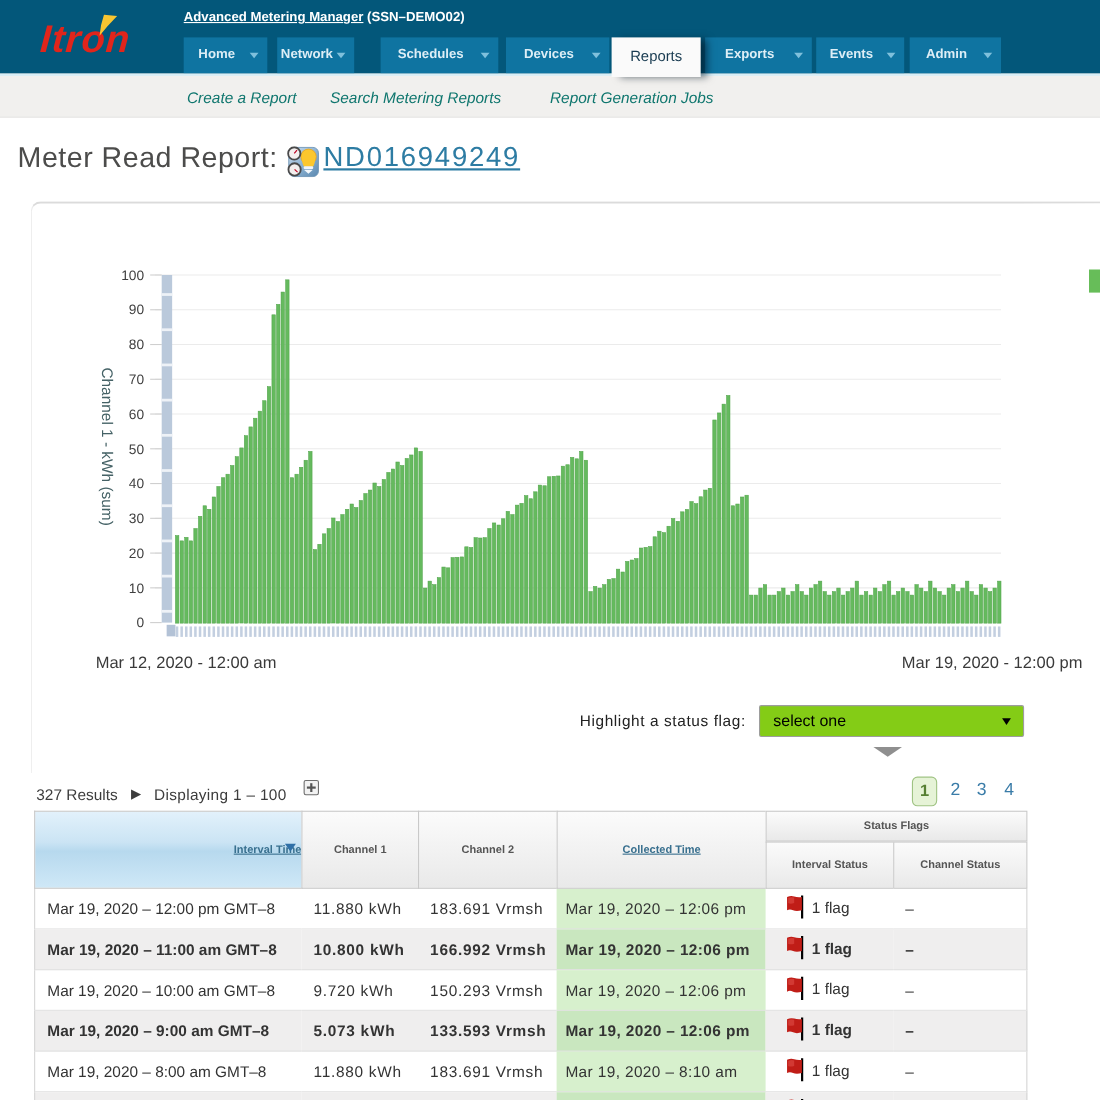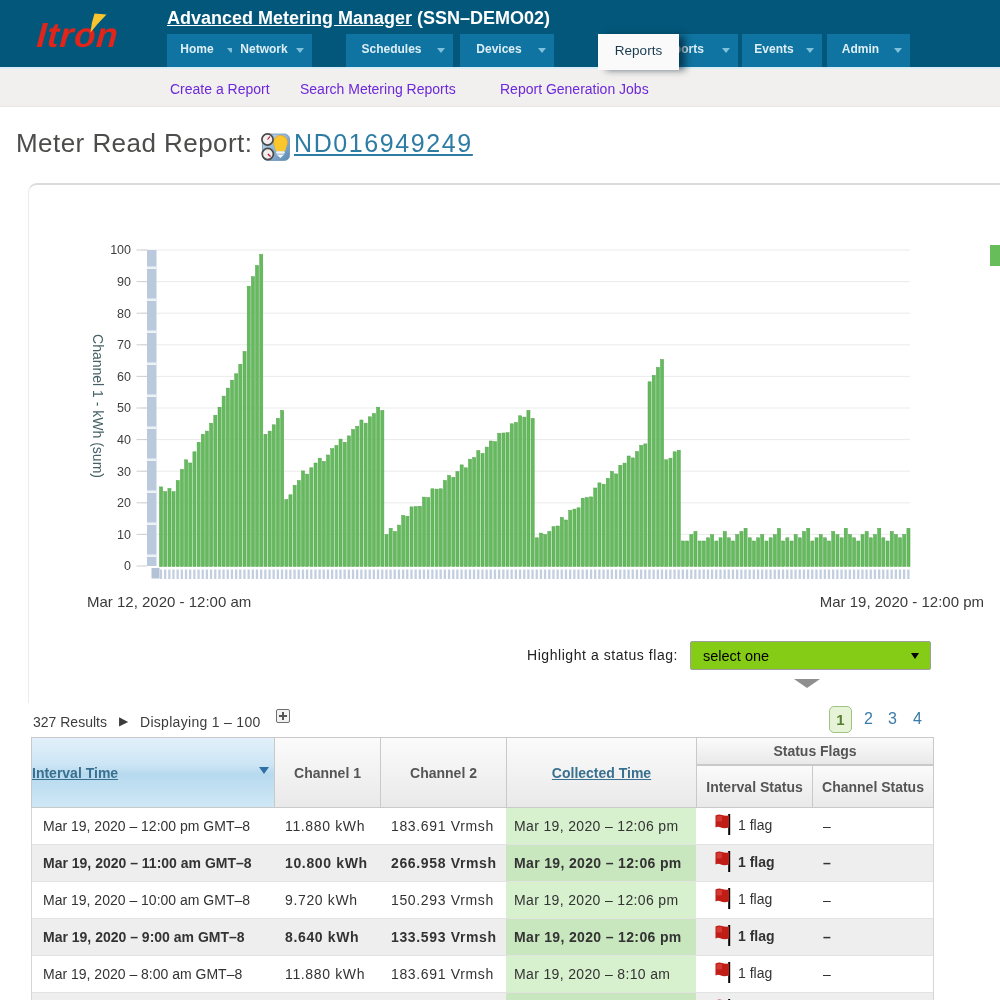--- a/index.html
+++ b/index.html
@@ -1,50 +1,50 @@
 <!DOCTYPE html>
 <html><head>
 <meta charset="utf-8">
 <style>
 * { margin:0; padding:0; box-sizing:border-box; }
 body { font-family:"Liberation Sans", sans-serif; background:#fff; }
 #page { position:relative; width:1000px; height:1000px; overflow:hidden; background:#fff; }
 .abs { position:absolute; }
 
 #hdr { position:absolute; left:0; top:0; width:1000px; height:67px; background:#03577a; }
-#ttl { position:absolute; left:167px; top:8px; color:#fff; font-size:18px; font-weight:bold; }
+#ttl { position:absolute; left:167px; top:8px; color:#fff; font-size:12px; font-weight:bold; }
 #ttl u { text-decoration:underline; }
 .navbtn { position:absolute; top:34px; height:33px; background:#0f74a1; color:#ddeef6; font-size:12px; font-weight:bold; text-align:center; }
 .navbtn .lbl { position:absolute; left:0; right:16px; top:8px; }
 .navbtn .arr { position:absolute; right:8px; top:14px; width:0; height:0; border-left:4.5px solid transparent; border-right:4.5px solid transparent; border-top:5px solid #7fc0dc; }
 #tabreports { position:absolute; top:34px; height:36px; z-index:2; background:#fafafa; color:#173a50; font-size:13.5px; box-shadow:7px 1px 7px -1px rgba(0,20,35,0.6); }
 
 #subnav { position:absolute; left:0; top:67px; width:1000px; height:40px; background:#f1f0ee; border-top:2px solid #d9eef6; border-bottom:1px solid #e7e6e4; }
-.snlink { position:absolute; top:81px; color:#6d28d9; font-size:14px; }
+.snlink { position:absolute; top:81px; color:#0f766e; font-size:14px;font-style:italic; }
 
 #h1 { position:absolute; left:16px; top:128px; font-size:26px; color:#4c4c4b; letter-spacing:0.45px;}
 #ndlink { position:absolute; left:294px; top:129px; font-size:25px; color:#2d7ca3; text-decoration:underline; letter-spacing:1.6px; }
 
 #panel { position:absolute; left:28px; top:183px; width:990px; height:520px; border-top:2px solid #dbdbdb; border-left:1px solid #ececec; border-top-left-radius:9px; }
 
 #hlbl { position:absolute; left:0; top:647px; width:678px; text-align:right; font-size:14px; letter-spacing:0.55px; color:#222; }
 #hsel { position:absolute; left:690px; top:641px; width:241px; height:29px; background:#84cc16; border:1px solid #9d9d9d; border-radius:2px; }
 #hsel .t { position:absolute; left:12px; top:6px; font-size:14.5px; color:#000; }
 #hsel .a { position:absolute; right:11px; top:11px; width:0; height:0; border-left:4.5px solid transparent; border-right:4.5px solid transparent; border-top:6.5px solid #000; }
 #coltri { position:absolute; left:794px; top:679px; width:0; height:0; border-left:13px solid transparent; border-right:13px solid transparent; border-top:9px solid #8f8f8f; }
 
 #results { position:absolute; left:33px; top:714px; width:420px; white-space:nowrap; font-size:14px; color:#3c3c3c; } #results .disp { letter-spacing:0.3px; }
 #plus { position:absolute; left:276px; top:709px; width:14px; height:14px; border:1.5px solid #6e6e6e; border-radius:2px; background:#f2f2f2; }
 #plus:before { content:""; position:absolute; left:5px; top:1.5px; width:1.5px; height:8px; background:#555; }
 #plus:after { content:""; position:absolute; left:1.5px; top:5px; width:8px; height:1.5px; background:#555; }
 #pag1 { position:absolute; left:829px; top:706px; width:23px; height:27px; background:#e6f3d7; border:1px solid #9fc383; border-radius:5px; text-align:center; font-size:15px; font-weight:bold; color:#567f33; line-height:25px; }
 .pagn { position:absolute; top:710px; font-size:16px; color:#3a7ca8; }
 
 #tbl { position:absolute; left:31px; top:737px; border-collapse:separate; border-spacing:0; table-layout:fixed; font-size:14px; color:#333; }
-#tbl th { border:1px solid #c9c9c9; border-right:none; overflow:hidden; white-space:nowrap; background:linear-gradient(#fbfbfb,#e9e9e9); color:#555; font-size:14px; position:relative; }
+#tbl th { border:1px solid #c9c9c9; border-right:none; overflow:hidden; white-space:nowrap; background:linear-gradient(#fbfbfb,#e9e9e9); color:#555; font-size:10px; position:relative; }
 #tbl th.last { border-right:1px solid #c9c9c9; }
 #tbl td { overflow:hidden; white-space:nowrap; height:37px; padding:0 0 0 11px; text-align:left; border-bottom:1px solid #e2e2e2; }
 #tbl td.c0 { border-left:1px solid #d5d5d5; padding-left:11px; }
 #tbl td.c3 { padding-left:8px; letter-spacing:0.35px; }
 #tbl td.c4 { padding-left:19px; } #tbl td.c1x { letter-spacing:0.65px; }
 #tbl td.c5 { border-right:1px solid #d5d5d5; }
 #tbl .hblue { background:linear-gradient(180deg,#e2f1fb 0%,#cbe4f4 40%,#b7d9ee 52%,#cfe8f7 100%); }
 #tbl .thlink { color:#39708f; text-decoration:underline; }
 tr.even td { background:#efeeee;font-weight:bold; }
 td.grn { background:#d7f0cd;margin-left:25px; }
@@ -59,33 +59,33 @@
   <div id="hdr"></div>
   <svg class="abs" style="left:36px;top:4px" width="135" height="58" viewBox="0 0 135 58">
     <text x="3" y="43" font-family="Liberation Sans, sans-serif" font-style="italic" font-weight="bold" font-size="35" letter-spacing="0.8" fill="#e1251b" transform="skewX(-4)">Itron</text>
     <path d="M58.5 9.5 L70.5 10.5 Q61.5 19.5 54.5 28.5 Q55.5 18 58.5 9.5 Z" fill="#f8c531"></path>
   </svg>
   <div id="ttl"><u>Advanced Metering Manager</u> (SSN–DEMO02)</div>
   <div class="navbtn" style="left:167px;width:76px;">
       <span class="lbl">Home</span>
       <span class="arr"></span>
     </div>
-  <div class="navbtn" style="left:232px;width:80px;">
+  <div class="navbtn" style="left:252px;width:70px;">
       <span class="lbl">Network</span>
       <span class="arr"></span>
     </div>
   <div class="navbtn" style="left:346px;width:107px;">
       <span class="lbl">Schedules</span>
       <span class="arr"></span>
     </div>
   <div class="navbtn" style="left:460px;width:94px;">
       <span class="lbl">Devices</span>
       <span class="arr"></span>
     </div>
-  <div id="tabreports" style="left:556px;width:81px;margin-left:42px;">
+  <div id="tabreports" style="left:556px;width:81px;">
       <div style="margin-top:9px;text-align:center">Reports</div>
     </div>
   <div class="navbtn" style="left:641px;width:97px;">
       <span class="lbl">Exports</span>
       <span class="arr"></span>
     </div>
   <div class="navbtn" style="left:742px;width:80px;">
       <span class="lbl">Events</span>
       <span class="arr"></span>
     </div>
@@ -567,21 +567,21 @@
         <col style="width:243px">
         <col style="width:106px">
         <col style="width:126px">
         <col style="width:190px">
         <col style="width:116px">
         <col style="width:122px">
       </colgroup>
     <tbody>
         <tr>
       <th rowspan="2" style="height:71px" class="hblue">
-            <div style="text-align:left"><span class="thlink" style="font-weight:bold">Interval Time</span></div>
+            <div style="text-align:right"><span class="thlink" style="font-weight:bold">Interval Time</span></div>
             <span class="sortarr"></span>
           </th>
       <th rowspan="2" style="height:71px">
             <div style="text-align:center;font-weight:bold">Channel 1</div>
           </th>
       <th rowspan="2" style="height:71px">
             <div style="text-align:center;font-weight:bold">Channel 2</div>
           </th>
       <th rowspan="2" style="height:71px">
             <div style="text-align:center"><span class="thlink" style="font-weight:bold">Collected Time</span></div>
@@ -600,21 +600,21 @@
       <td class="c4"><span class="flagic"><svg width="18" height="23" viewBox="0 0 18 23">
                 <line x1="14.2" y1="1" x2="14.2" y2="22" stroke="#000" stroke-width="2"></line>
                 <path d="M0.5 2.5 Q4 1 7 2 T14 2.5 L14 14.5 Q9 16 6 14.5 T0.5 14.5 Z" fill="#c01d17"></path>
                 <path d="M1.5 3.5 Q4 2.2 7 3 L7 8 Q3.5 9 1.5 8 Z" fill="#e0504b" opacity="0.55"></path>
               </svg></span>1 flag</td>
       <td class="c5">–</td>
     </tr>
     <tr class="even">
       <td class="c0">Mar 19, 2020 – 11:00 am GMT–8</td>
           <td class="c1x">10.800 kWh</td>
-          <td class="c1x">266.958 Vrmsh</td>
+          <td class="c1x">166.992 Vrmsh</td>
       <td class="c3 grn">Mar 19, 2020 – 12:06 pm</td>
       <td class="c4"><span class="flagic"><svg width="18" height="23" viewBox="0 0 18 23">
                 <line x1="14.2" y1="1" x2="14.2" y2="22" stroke="#000" stroke-width="2"></line>
                 <path d="M0.5 2.5 Q4 1 7 2 T14 2.5 L14 14.5 Q9 16 6 14.5 T0.5 14.5 Z" fill="#c01d17"></path>
                 <path d="M1.5 3.5 Q4 2.2 7 3 L7 8 Q3.5 9 1.5 8 Z" fill="#e0504b" opacity="0.55"></path>
               </svg></span>1 flag</td>
       <td class="c5">–</td>
     </tr>
     <tr class="odd">
       <td class="c0">Mar 19, 2020 – 10:00 am GMT–8</td>
@@ -623,21 +623,21 @@
       <td class="c3 grn">Mar 19, 2020 – 12:06 pm</td>
       <td class="c4"><span class="flagic"><svg width="18" height="23" viewBox="0 0 18 23">
                 <line x1="14.2" y1="1" x2="14.2" y2="22" stroke="#000" stroke-width="2"></line>
                 <path d="M0.5 2.5 Q4 1 7 2 T14 2.5 L14 14.5 Q9 16 6 14.5 T0.5 14.5 Z" fill="#c01d17"></path>
                 <path d="M1.5 3.5 Q4 2.2 7 3 L7 8 Q3.5 9 1.5 8 Z" fill="#e0504b" opacity="0.55"></path>
               </svg></span>1 flag</td>
       <td class="c5">–</td>
     </tr>
     <tr class="even">
       <td class="c0">Mar 19, 2020 – 9:00 am GMT–8</td>
-          <td class="c1x">8.640 kWh</td>
+          <td class="c1x">5.073 kWh</td>
           <td class="c1x">133.593 Vrmsh</td>
       <td class="c3 grn">Mar 19, 2020 – 12:06 pm</td>
       <td class="c4"><span class="flagic"><svg width="18" height="23" viewBox="0 0 18 23">
                 <line x1="14.2" y1="1" x2="14.2" y2="22" stroke="#000" stroke-width="2"></line>
                 <path d="M0.5 2.5 Q4 1 7 2 T14 2.5 L14 14.5 Q9 16 6 14.5 T0.5 14.5 Z" fill="#c01d17"></path>
                 <path d="M1.5 3.5 Q4 2.2 7 3 L7 8 Q3.5 9 1.5 8 Z" fill="#e0504b" opacity="0.55"></path>
               </svg></span>1 flag</td>
       <td class="c5">–</td>
     </tr>
     <tr class="odd">

